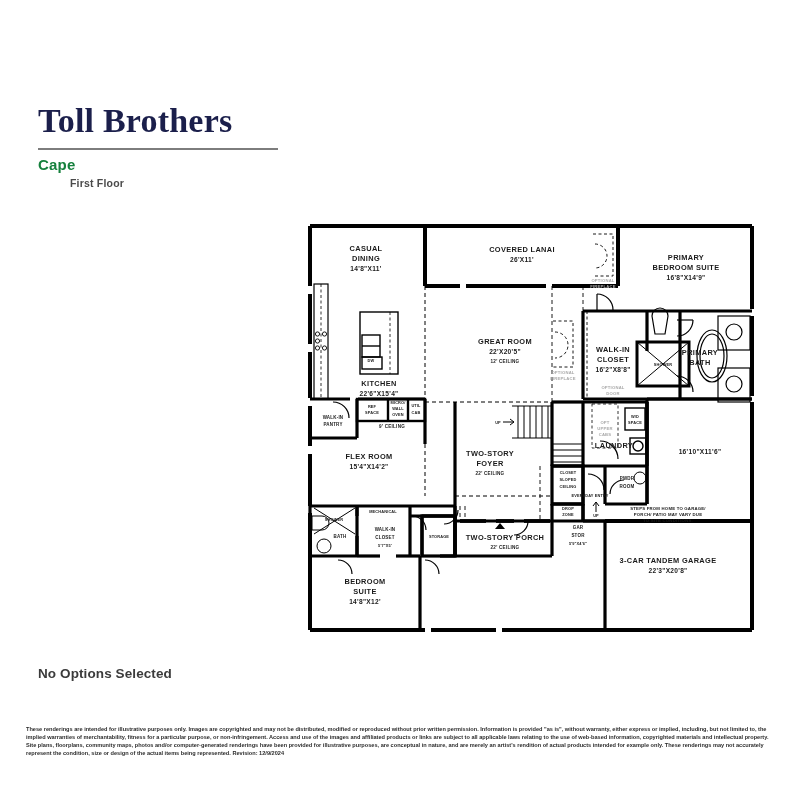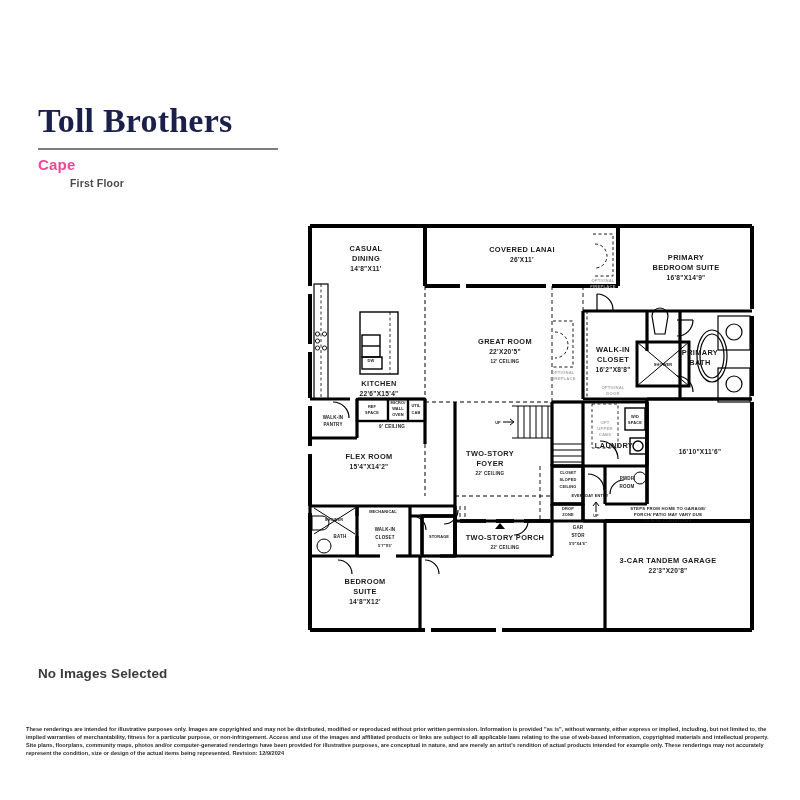--- a/index.html
+++ b/index.html
@@ -36,21 +36,21 @@
     width: 240px;
     height: 2px;
     background: #7d7d7d;
   }
   #plan-name {
     position: absolute;
     left: 38px;
     top: 156px;
     font-size: 15px;
     font-weight: 700;
-    color: #ec4899;
+    color: #15803d;
     letter-spacing: 0.2px;
   }
   #plan-floor {
     position: absolute;
     left: 38px;
     top: 177px;
     font-size: 10.5px;
     font-weight: 600;
     color: #4a4a4a;
     letter-spacing: 0.2px;
@@ -592,14 +592,14 @@
     <text class="rm rm-opt" x="263" y="164">FIREPLACE</text>
   </g>
   <g>
     <text class="rm rm-opt" x="313" y="173">OPTIONAL</text>
     <text class="rm rm-opt" x="313" y="179">DOOR</text>
   </g>
 
 </svg>
 </div>
 
-<div id="options-status">No Images Selected</div>
+<div id="options-status">No Options Selected</div>
 <div id="legal-disclaimer">These renderings are intended for illustrative purposes only. Images are copyrighted and may not be distributed, modified or reproduced without prior written permission. Information is provided "as is", without warranty, either express or implied, including, but not limited to, the implied warranties of merchantability, fitness for a particular purpose, or non-infringement. Access and use of the images and affiliated products or links are subject to all applicable laws relating to the use of web-based information, copyrighted materials and intellectual property. Site plans, floorplans, community maps, photos and/or computer-generated renderings have been provided for illustrative purposes, are conceptual in nature, and are merely an artist's rendition of actual products intended for example only. These renderings may not accurately represent the condition, size or design of the actual items being represented. Revision: 12/9/2024</div>
 
 </body></html>

